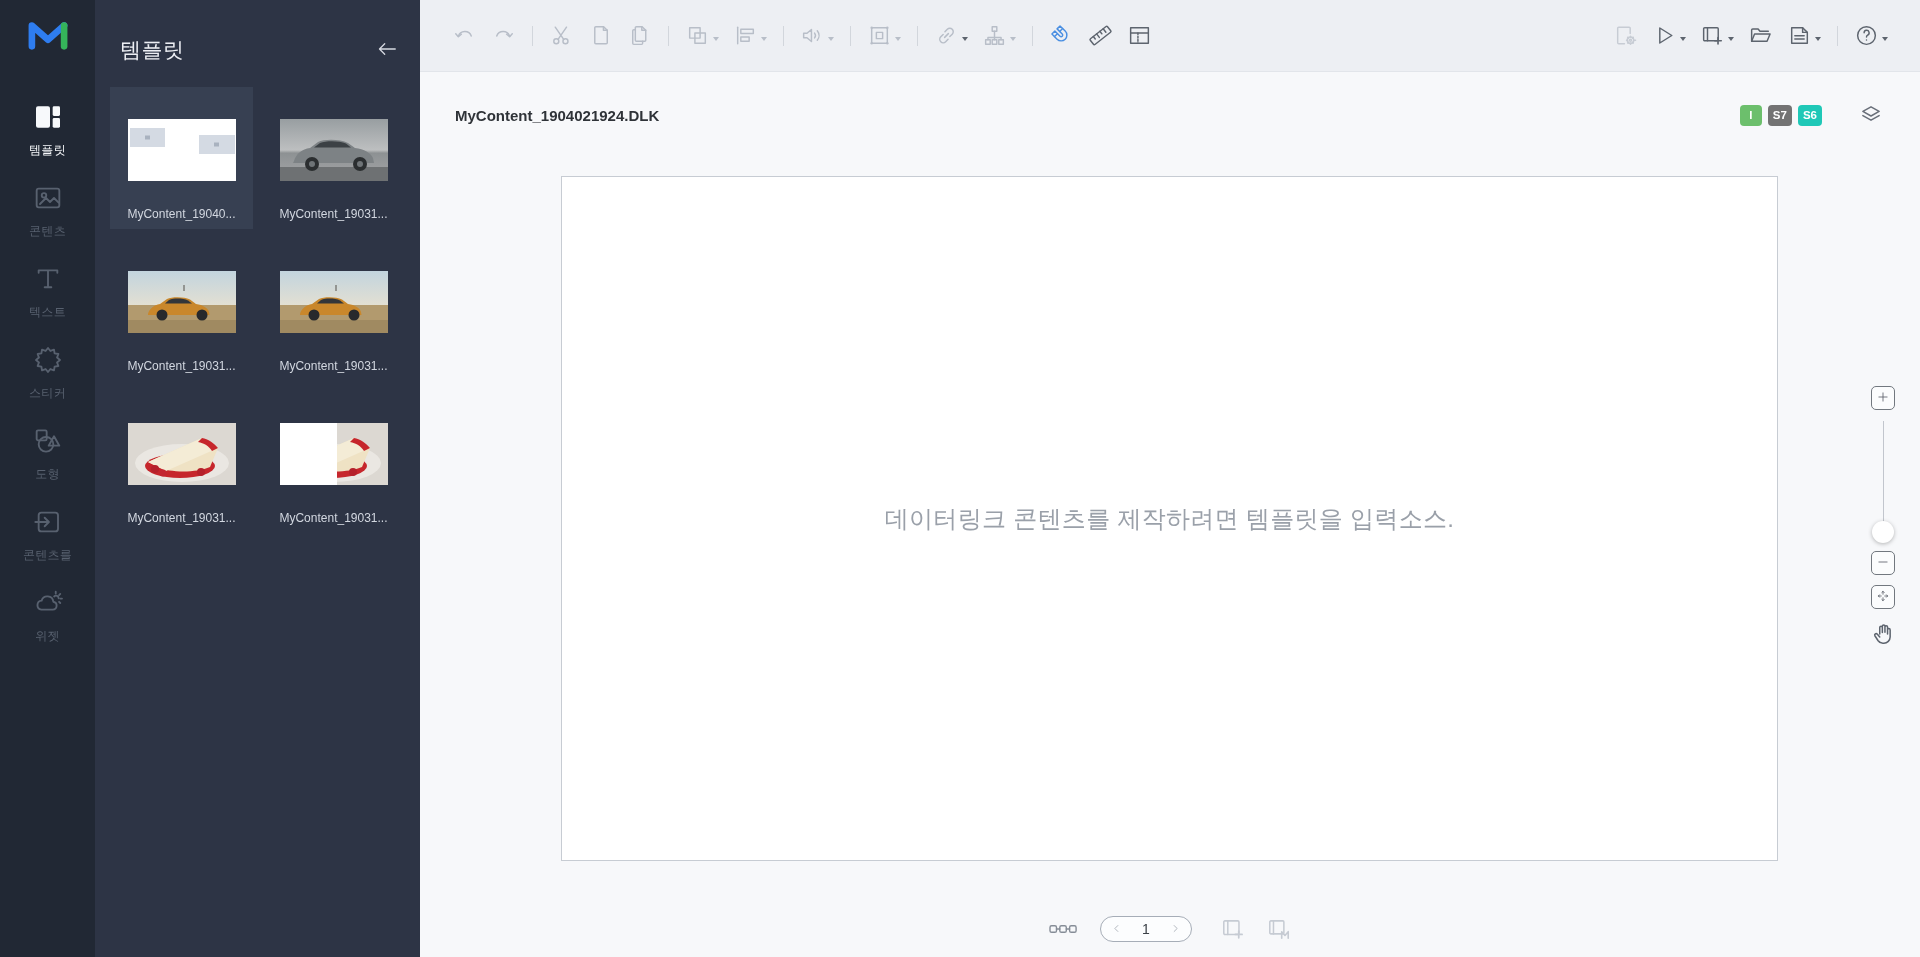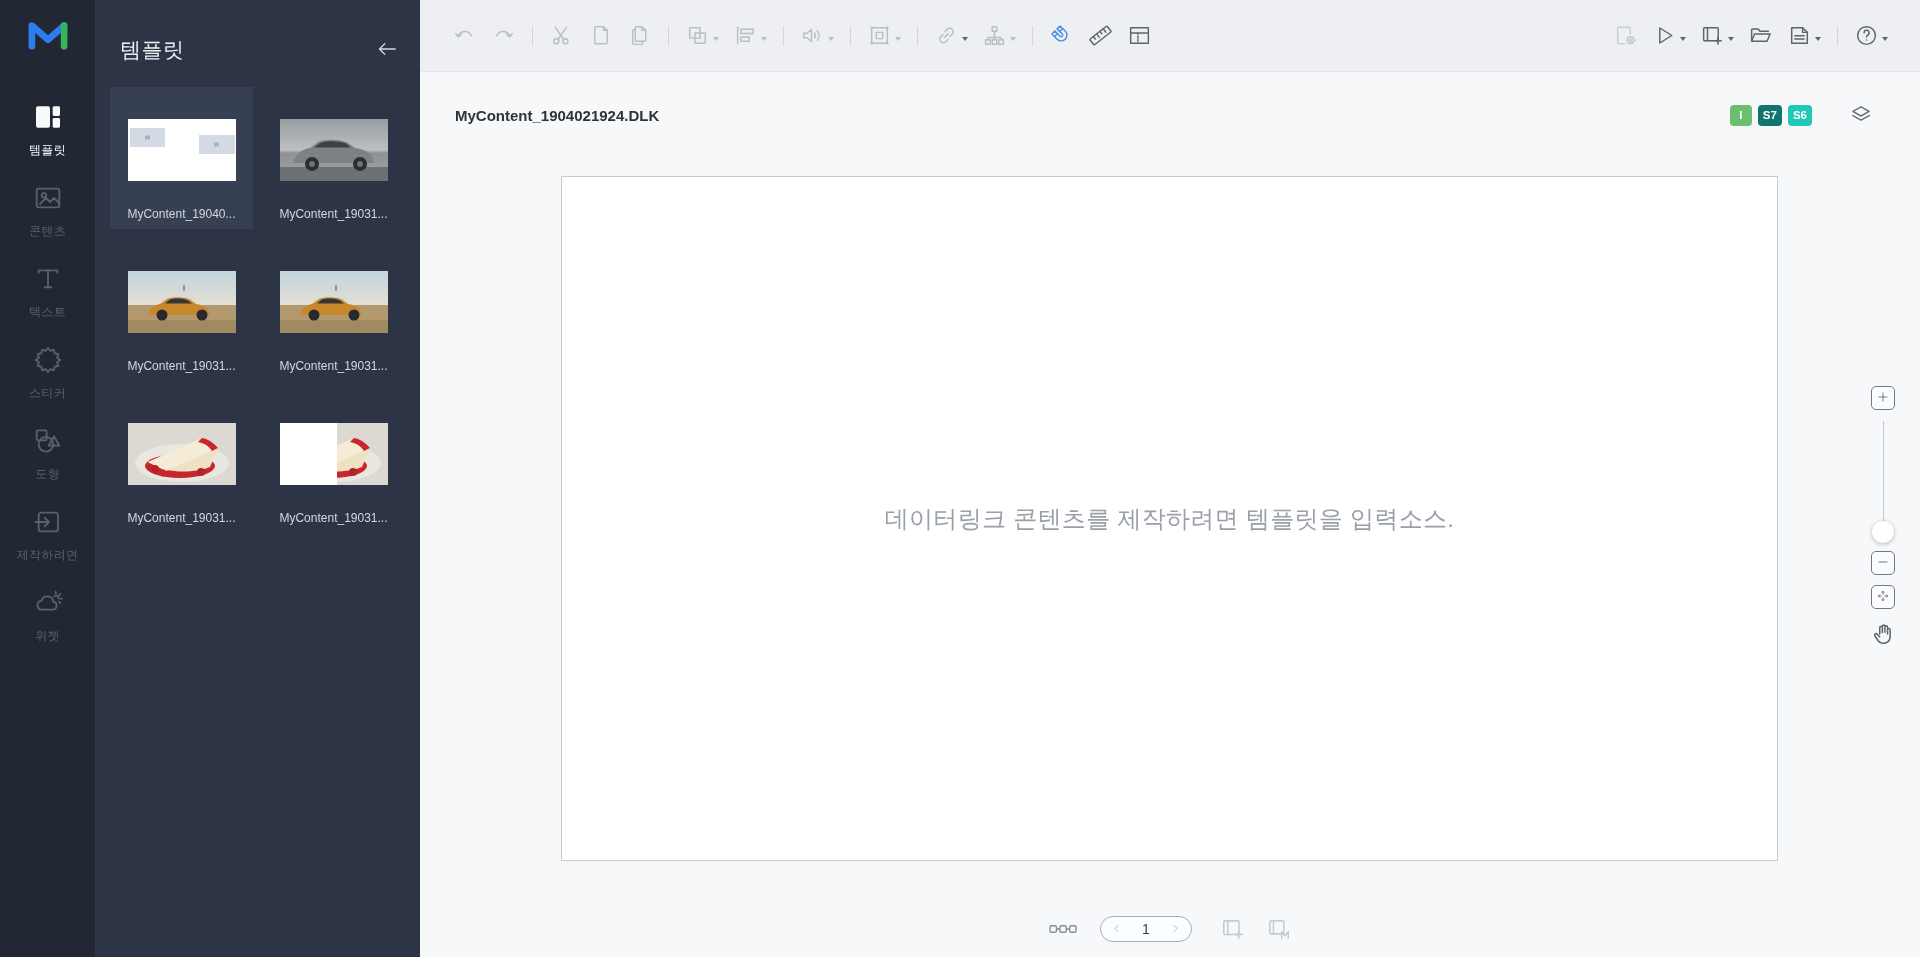--- a/index.html
+++ b/index.html
@@ -49,21 +49,21 @@
   .muted    { color:#b8bec8; }
   .dark     { color:#5d646e; }
   .disabled { color:#c7ccd4; }
   .active-blue { color:#4a8fe2; }
   .caret { width:0; height:0; border-left:3.5px solid transparent; border-right:3.5px solid transparent;
            border-top:4.5px solid currentColor; margin-bottom:7px; }
   .caret.cdark { border-top-color:#5d646e; }
 
   
   .work { position:absolute; left:420px; top:72px; width:1500px; height:885px; background:#f7f8fa; }
-  .dochead { display:flex; align-items:center; padding:30px 46px 0 35px; }
+  .dochead { display:flex; align-items:center; padding:30px 36px 0 35px; }
   .doc-title { font-size:15px; font-weight:bold; color:#2f3338; }
   .badges { display:flex; align-items:center; gap:6px; }
   .badge { height:21px; min-width:22px; padding:0 5px; border-radius:4px; color:#fff;
            font-size:11.5px; font-weight:bold; display:flex; align-items:center; justify-content:center; }
   .layers-btn { margin-left:36px; width:26px; height:26px; color:#696f79; }
   .layers-btn svg { width:26px; height:26px; }
 
   .artboard { position:absolute; left:141px; top:104px; width:1217px; height:685px;
               background:#ffffff; border:1px solid #c7ccd3;
               display:flex; align-items:center; justify-content:center; }
@@ -142,21 +142,21 @@
             <circle cx="10.5" cy="14.5" r="5.5"></circle>
             <path d="M16.5 8.5l4 7h-8z"></path>
           </svg></span>
         <span class="nav-label">도형</span>
       </div>
       <div class="nav-item">
         <span class="icon"><svg viewBox="0 0 24 24" fill="none" stroke="currentColor" stroke-width="1.4" stroke-linecap="round" stroke-linejoin="round">
             <rect x="5" y="5" width="14.5" height="14" rx="2"></rect>
             <path d="M2.5 12h10M9.5 8.8l3.2 3.2-3.2 3.2"></path>
           </svg></span>
-        <span class="nav-label">제작하려면</span>
+        <span class="nav-label">콘텐츠를</span>
       </div>
       <div class="nav-item">
         <span class="icon"><svg viewBox="0 0 24 24" fill="none" stroke="currentColor" stroke-width="1.4" stroke-linecap="round" stroke-linejoin="round">
             <path d="M7 17h8.5a3 3 0 0 0 .5-5.95 4.5 4.5 0 0 0-8.8-.8A3.4 3.4 0 0 0 7 17z"></path>
             <path d="M16.6 7.1a2 2 0 0 1 3.4 1.4"></path>
             <path d="M17.8 4.9V3.6M20.3 6.1l.9-.9M21.2 8.7h1.3M20.3 11.1l.9.9"></path>
           </svg></span>
         <span class="nav-label">위젯</span>
       </div>
     </div>
@@ -448,21 +448,21 @@
       </button>
     </div>
 </div>
 
 <div class="work">
   <div class="dochead">
     <div class="doc-title">MyContent_1904021924.DLK</div>
     <div class="tspacer"></div>
     <div class="badges" id="badge-mount">
         <span class="badge" style="background: rgb(108, 191, 108);">I</span>
-        <span class="badge" style="background: #0f766e;">S7</span>
+        <span class="badge" style="background: #737373;">S7</span>
         <span class="badge" style="background: rgb(31, 200, 183);">S6</span>
       </div>
     <button class="layers-btn" id="layers-mount"><span class="icon"><svg viewBox="0 0 24 24" fill="none" stroke="currentColor" stroke-width="1.4" stroke-linecap="round" stroke-linejoin="round">
             <path d="M12 4.5l7.5 4.2L12 12.9 4.5 8.7z"></path>
             <path d="M4.5 12.6l7.5 4.2 7.5-4.2"></path>
           </svg></span></button>
   </div>
 
   <div class="artboard">
     <div class="empty-msg">데이터링크 콘텐츠를 제작하려면 템플릿을 입력소스.</div>

